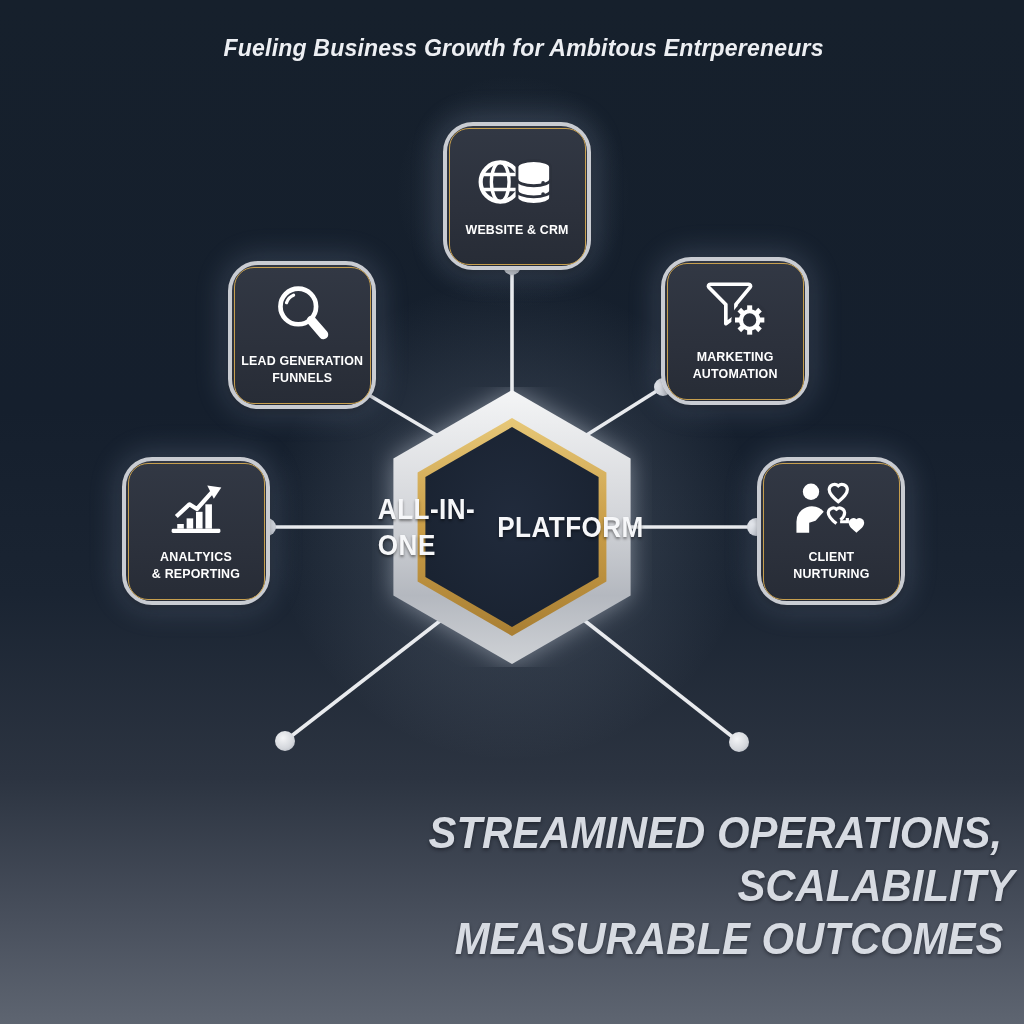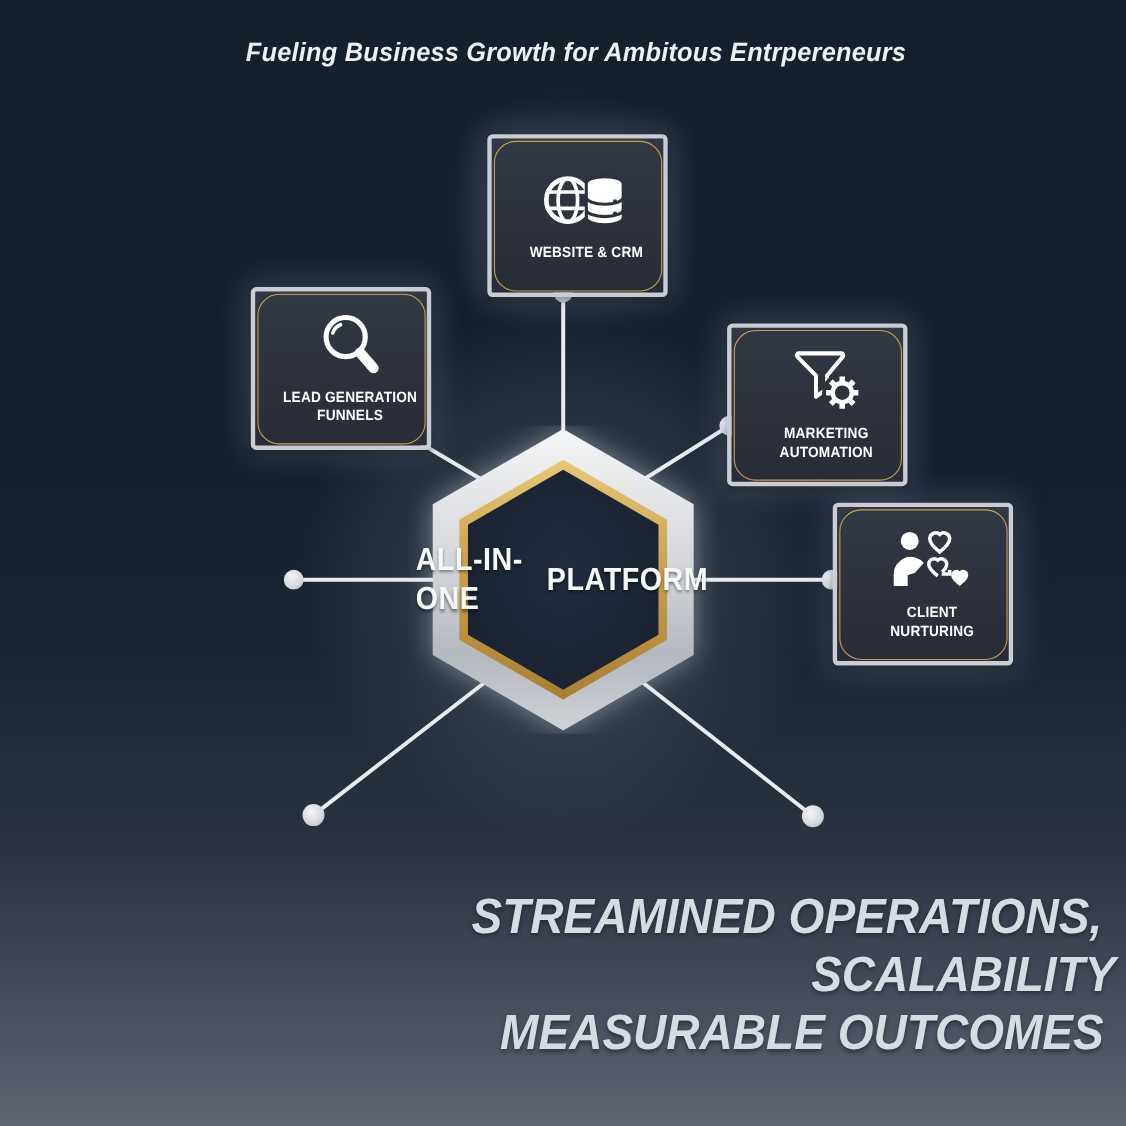--- a/index.html
+++ b/index.html
@@ -22,37 +22,37 @@
   svg.connectors{position:absolute;left:0;top:0;z-index:1;}
   .hex-wrap{position:absolute;left:372px;top:387px;width:280px;height:280px;z-index:2;}
   .hex-wrap svg{position:absolute;inset:0;}
   .hex-label{
     position:absolute;inset:0;display:flex;flex-direction:row;align-items:center;justify-content:center;
     z-index:3;color:#f6f7f9;font-weight:bold;font-size:29px;line-height:36px;letter-spacing:.5px;
     text-shadow:0 2px 3px rgba(0,0,0,.45);
   }
   .hex-label>span{display:block;transform:scaleX(.9);}
   .node{
-    position:absolute;width:140px;height:140px;border-radius:5px;z-index:3;
+    position:absolute;width:140px;height:140px;border-radius:30px;z-index:3;
     background:linear-gradient(180deg,#323844 0%,#2c313c 60%,#272c36 100%);
     border:4px solid #c9ccd2;
     box-shadow:0 0 28px 6px rgba(165,182,208,.20), 0 3px 6px rgba(0,0,0,.35);
-    display:flex;flex-direction:column;align-items:center;justify-content:center;gap:9px;padding-left:16px;
+    display:flex;flex-direction:column;align-items:center;justify-content:center;gap:9px;
   }
   .node::before{
     content:"";position:absolute;inset:1.5px;border:1.5px solid #c79f4e;border-radius:20px;pointer-events:none;
   }
   .node .icon{height:58px;display:flex;align-items:flex-end;justify-content:center;}
   .node .label{
     font-weight:bold;font-size:13.5px;line-height:17px;color:#ffffff;text-align:center;
     letter-spacing:.2px;transform:scaleX(.92);white-space:nowrap;
   }
   #node-website{left:443px;top:122px;}
   #node-lead{left:228px;top:261px;}
-  #node-marketing{left:661px;top:257px;margin-top:37px;}
+  #node-marketing{left:661px;top:257px;}
   #node-analytics{left:122px;top:457px;}
   #node-client{left:757px;top:457px;}
   .footer{
     position:absolute;left:0;top:806px;width:100%;z-index:4;text-align:right;
     font-style:italic;font-weight:bold;font-size:45px;line-height:53px;color:#d7dbe2;
     text-shadow:0 2px 4px rgba(8,12,18,.45);
   }
   .footer .line{display:block;}
   .footer .line>span{display:inline-block;transform:scaleX(.93);}
 </style>
@@ -182,20 +182,37 @@
         </g>
         <circle cx="52" cy="44" r="9.5" stroke="#fff" stroke-width="4.5" fill="none"></circle>
       </svg>
     </span>
     <span class="label">
       <span>MARKETING</span><br>
       <span>AUTOMATION</span>
     </span>
   </div>
 
+  <div class="node" id="node-analytics">
+    <span class="icon">
+      <svg width="60" height="60" viewBox="0 0 64 64">
+        <rect x="6" y="53" width="52" height="4.5" rx="1.5" fill="#fff"></rect>
+        <rect x="12" y="48" width="7" height="5" fill="#fff"></rect>
+        <rect x="22" y="42" width="7" height="11" fill="#fff"></rect>
+        <rect x="32" y="35" width="7" height="18" fill="#fff"></rect>
+        <rect x="42" y="27" width="7" height="26" fill="#fff"></rect>
+        <polyline points="11,40 25,27 33,32 49,14" stroke="#fff" stroke-width="4.5" fill="none" stroke-linejoin="round"></polyline>
+        <polygon points="44,7 59,9 51,21" fill="#fff"></polygon>
+      </svg>
+    </span>
+    <span class="label">
+      <span>ANALTYICS</span><br>
+      <span>&amp; REPORTING</span>
+    </span>
+  </div>
 
   <div class="node" id="node-client">
     <span class="icon">
       <svg width="80" height="60" viewBox="0 0 88 64">
         <circle cx="22" cy="13" r="9" fill="#fff"></circle>
         <path d="M6,58 V46 a17,17 0 0 1 30,-11 l-9,10 -7,2 v11 z" fill="#fff"></path>
         <path d="M52,24 C46,19 42,15.5 42,10.5 a6,6 0 0 1 10,-4 a6,6 0 0 1 10,4 c0,5 -4,8.5 -10,13.5 z" stroke="#fff" stroke-width="3.5" fill="none"></path>
         <path d="M50,48 C45,44 41,40.5 41,36 a5.5,5.5 0 0 1 9,-3.8 a5.5,5.5 0 0 1 9,3.8 c0,3 -1.8,5.6 -4.6,8" stroke="#fff" stroke-width="3.5" fill="none"></path>
         <path d="M54,46 h8 v-4" stroke="#fff" stroke-width="3.5" fill="none"></path>
         <path d="M72,58 C67,54 63.5,51 63.5,46.8 a5,5 0 0 1 8.5,-3.4 a5,5 0 0 1 8.5,3.4 c0,4.2 -3.5,7.2 -8.5,11.2 z" fill="#fff"></path>

